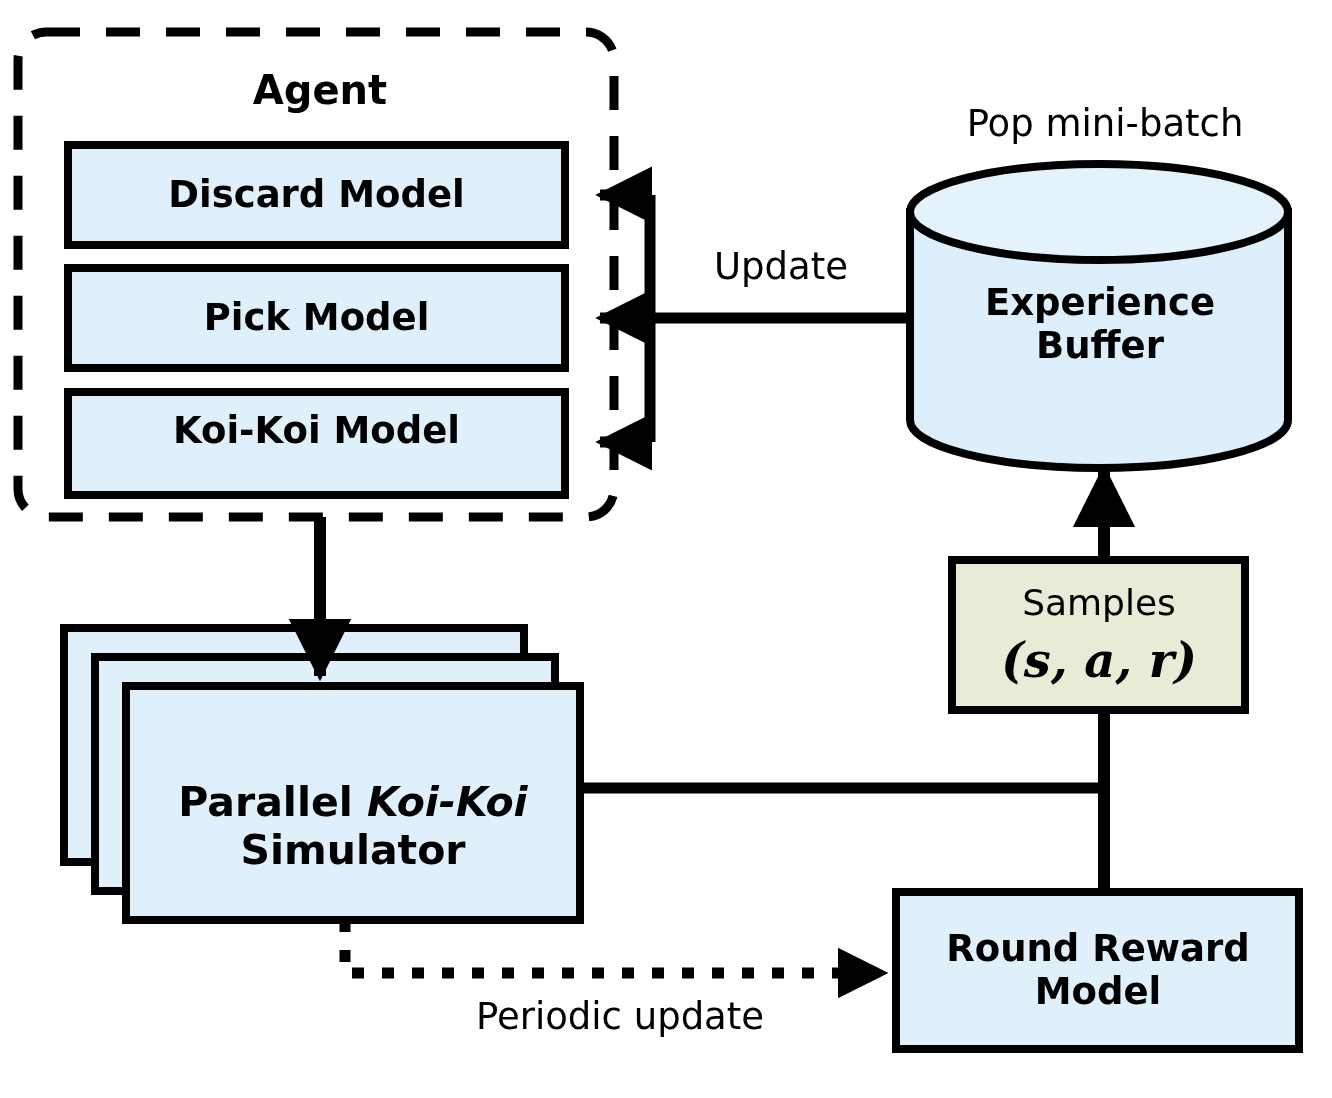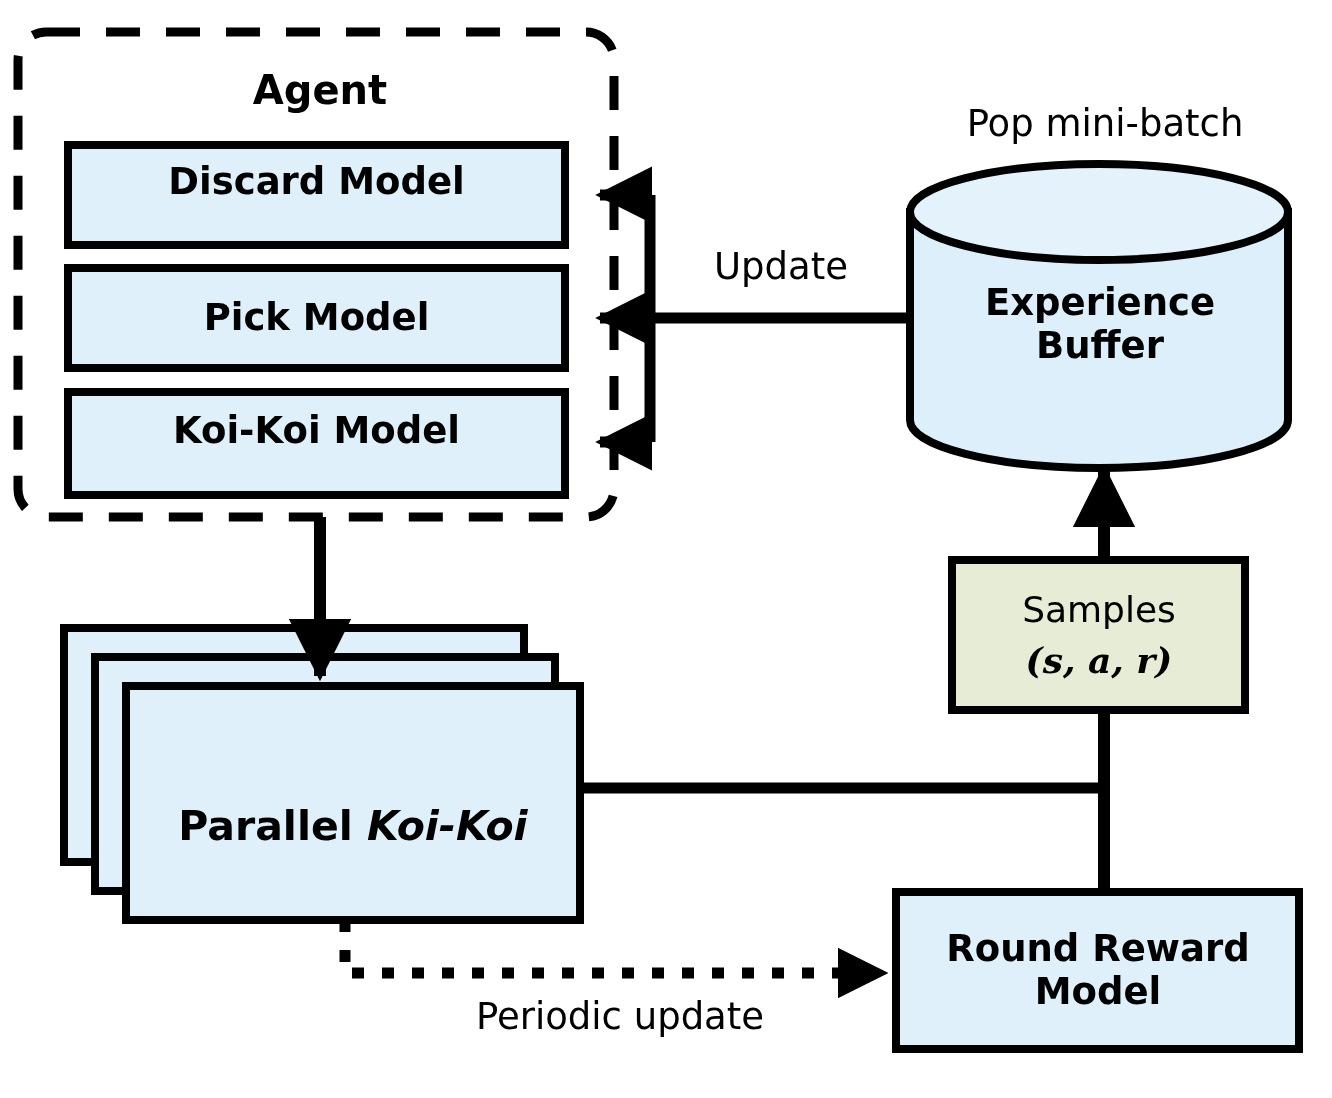--- a/index.html
+++ b/index.html
@@ -51,21 +51,21 @@
     font-style: italic;
   }
 
   
   #agent-title {
     left: 18px; top: 62px; width: 604px; height: 56px;
     font-size: 40px;
   }
 
   
-  #discard-model-label { left: 68px; top: 132px;  width: 497px; height: 100px; font-size: 37px; }
+  #discard-model-label { left: 68px; top: 145px;  width: 497px; height: 100px; font-size: 37px; }
   #pick-model-label    { left: 68px; top: 268px;  width: 497px; height: 100px; font-size: 37px; }
   #koikoi-model-label  { left: 68px; top: 380px;  width: 497px; height: 103px; font-size: 37px; }
 
   
   #simulator-label {
     left: 126px; top: 686px; width: 454px; height: 234px;
     font-size: 41px;
     flex-direction: column;
   }
   #simulator-label .line1 { display:block; }
@@ -77,21 +77,21 @@
     font-size: 37px;
     flex-direction: column;
   }
 
   
   #samples-label {
     left: 954px; top: 562px; width: 290px; height: 146px;
     font-size: 36px;
     flex-direction: column;
   }
-  #samples-label .sar { font-size: 36px; margin-top: 10px; }
+  #samples-label .sar { font-size: 48px; margin-top: 10px; }
 
   
   #round-reward-label {
     left: 897px; top: 892px; width: 402px; height: 157px;
     font-size: 37px;
     flex-direction: column;
   }
 
   
   #pop-minibatch-label {
@@ -169,20 +169,21 @@
   <div class="node-label bold-label" id="discard-model-label">Discard Model</div>
 
   <div class="node-label bold-label" id="pick-model-label">Pick Model</div>
 
   <div class="node-label bold-label" id="koikoi-model-label">Koi-Koi Model</div>
 
   <div class="node-label bold-label" id="simulator-label">
     <span class="line1">
       <span>Parallel </span><span class="ital">Koi-Koi</span>
     </span>
+    <span class="line2">Simulator</span>
   </div>
 
   <div class="node-label bold-label" id="experience-buffer-label">
     <span>Experience</span>
     <span>Buffer</span>
   </div>
 
   <div class="node-label plain-label" id="samples-label">
     <span>Samples</span>
     <span class="sar serif-math">(s, a, r)</span>

